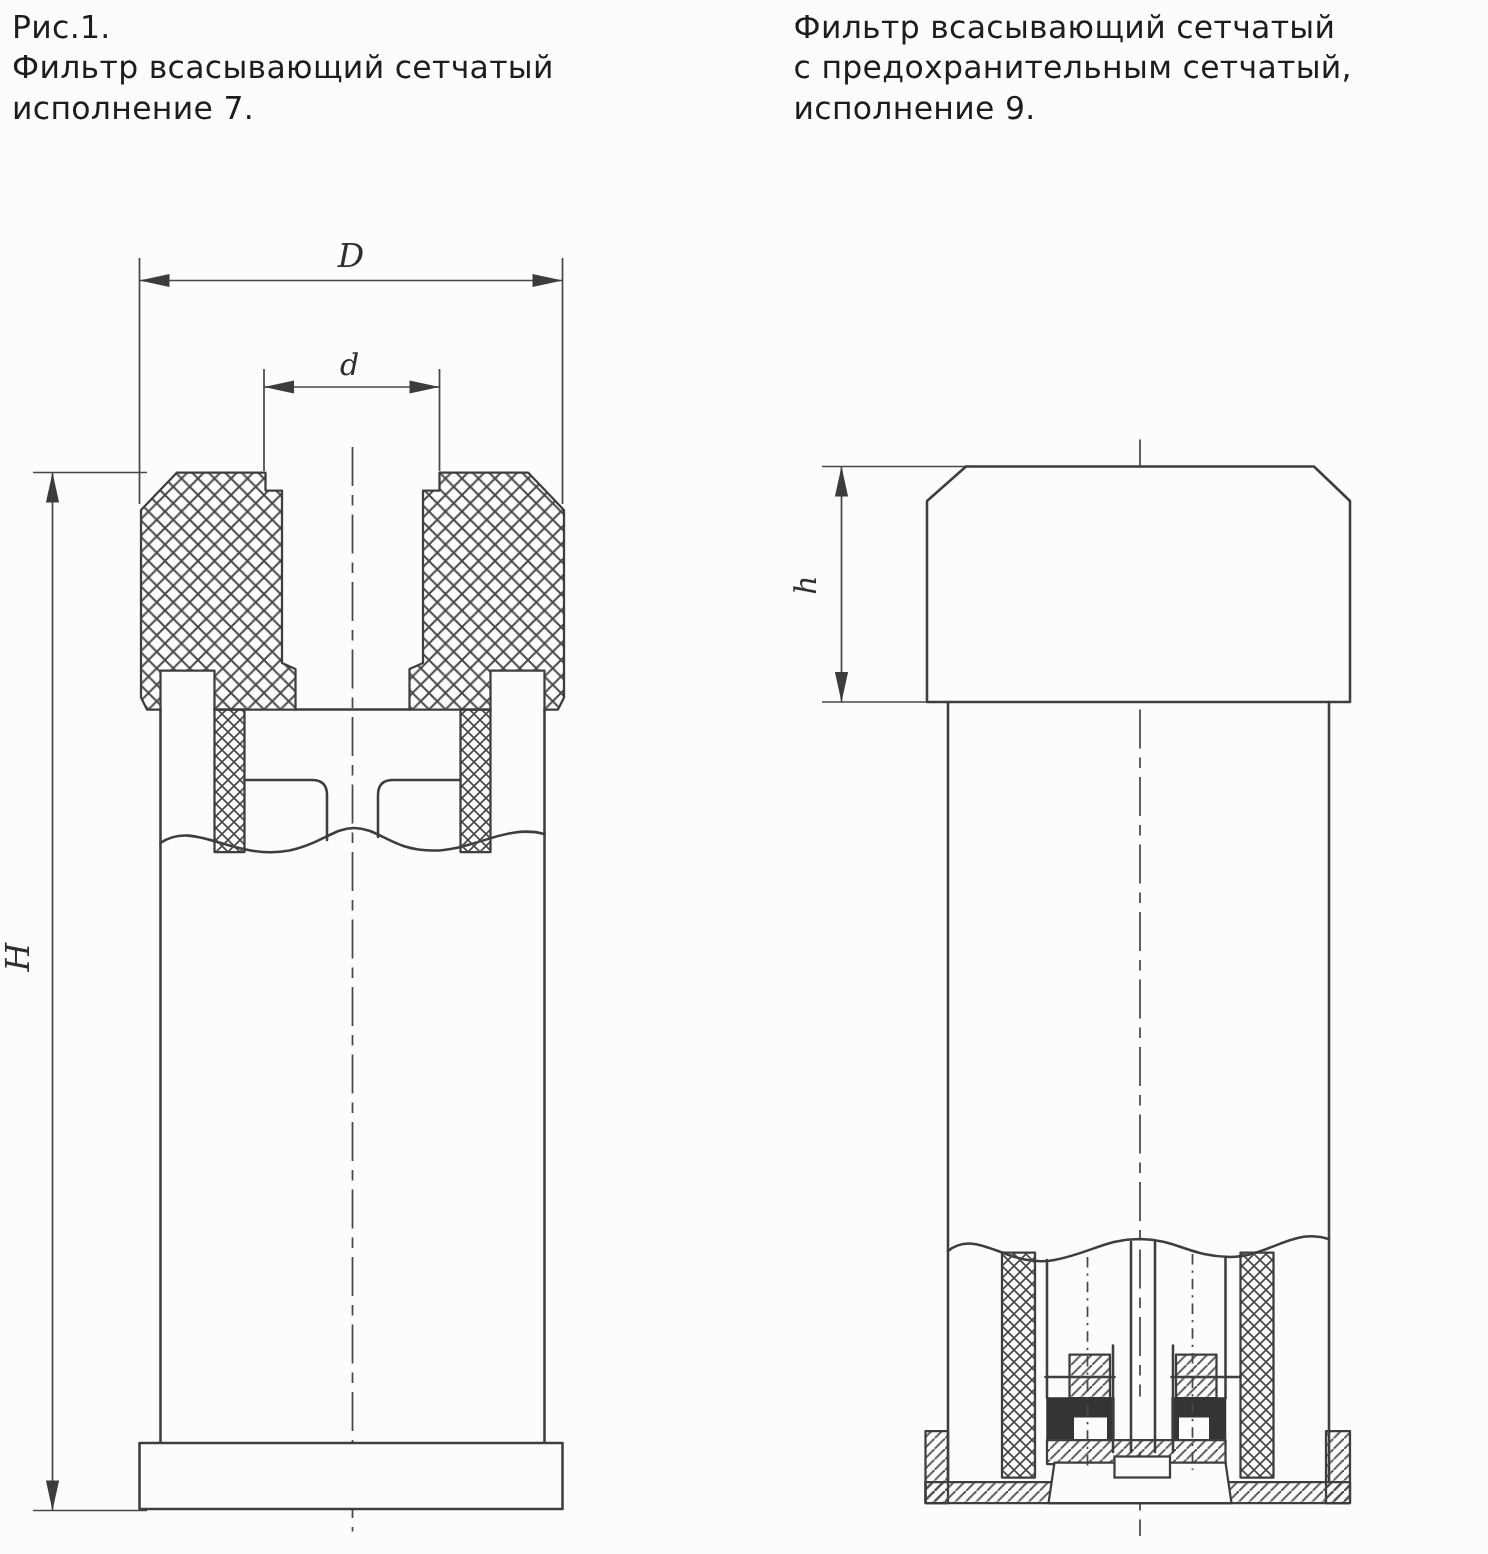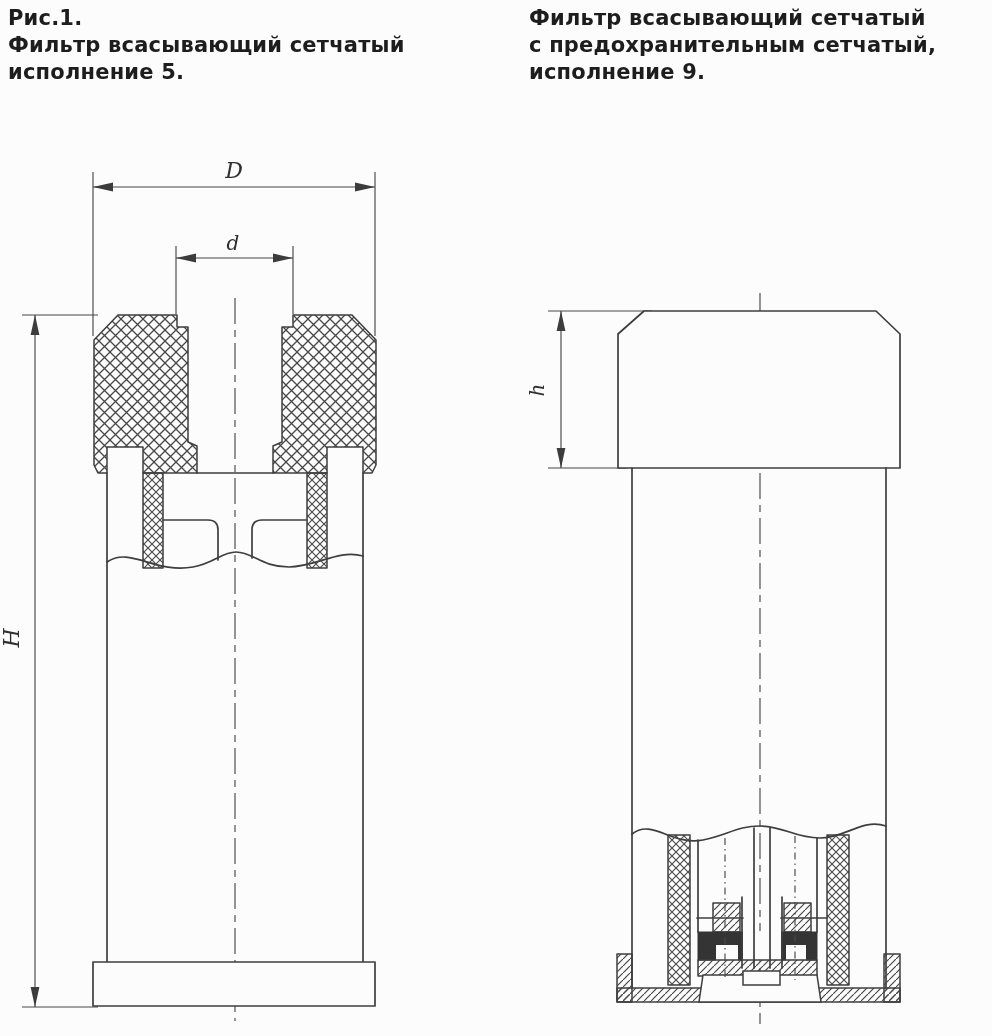--- a/index.html
+++ b/index.html
@@ -1,19 +1,19 @@
 <!DOCTYPE html>
 <html><head>
 <meta charset="utf-8">
 <style>
   html,body{margin:0;padding:0;}
   body{background:#ffffff;font-family:"Liberation Sans","DejaVu Sans",sans-serif;}
   #stage{position:relative;width:992px;height:1036px;background:#fcfcfc;overflow:hidden;}
   .caption{position:absolute;font-family:"DejaVu Sans","Liberation Sans",sans-serif;
-           font-weight:bold;font-size:21px;line-height:27px;color:#1d1d1d;letter-spacing:.2px;white-space:nowrap;}
+           font-weight:normal;font-size:21px;line-height:27px;color:#1d1d1d;letter-spacing:.2px;white-space:nowrap;}
   #drawing{position:absolute;left:0;top:0;}
   
   .ol{fill:none;stroke:#3e3e3e;stroke-width:1.7;stroke-linejoin:round;stroke-linecap:round;}
   .fw{fill:#fcfcfc;stroke:#3e3e3e;stroke-width:1.7;stroke-linejoin:round;}
   .hx{stroke:#3e3e3e;stroke-width:1.5;stroke-linejoin:round;}
   .tn{fill:none;stroke:#474747;stroke-width:1.15;}
   .cl{stroke-dasharray:26 6 7 6;}
   .spr{stroke-dasharray:7 4 1.5 4;}
   .ar{fill:#3c3c3c;stroke:none;}
   .dk{fill:#343434;stroke:#343434;stroke-width:1;}
@@ -23,21 +23,21 @@
   text.dim.small{font-size:20px;}
 </style>
 </head>
 <body>
 
 <div id="stage">
 
   <div class="caption" style="left:8px;top:5px">
     <div>Рис.1.</div>
     <div>Фильтр всасывающий сетчатый</div>
-    <div>исполнение 5.</div>
+    <div>исполнение 7.</div>
   </div>
   <div class="caption" style="left:529px;top:5px">
     <div>Фильтр всасывающий сетчатый</div>
     <div>с предохранительным сетчатый,</div>
     <div>исполнение 9.</div>
   </div>
 
   <svg id="drawing" width="992" height="1036" viewBox="0 0 992 1036">
     <defs>
       <pattern id="mesh11" patternUnits="userSpaceOnUse" width="11" height="11">

